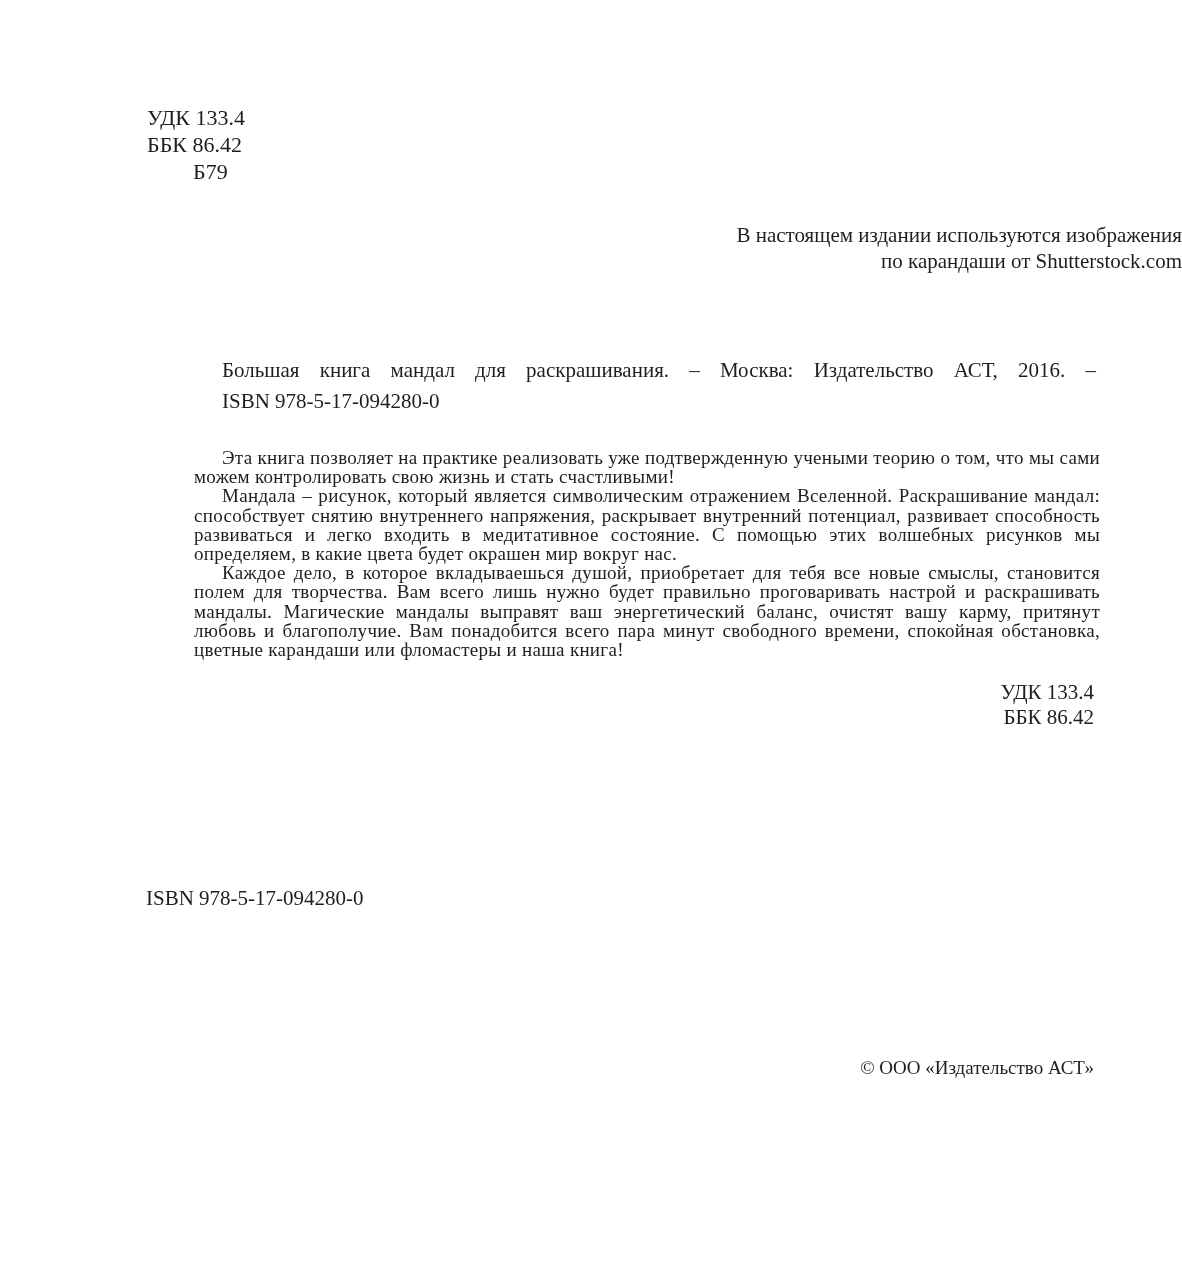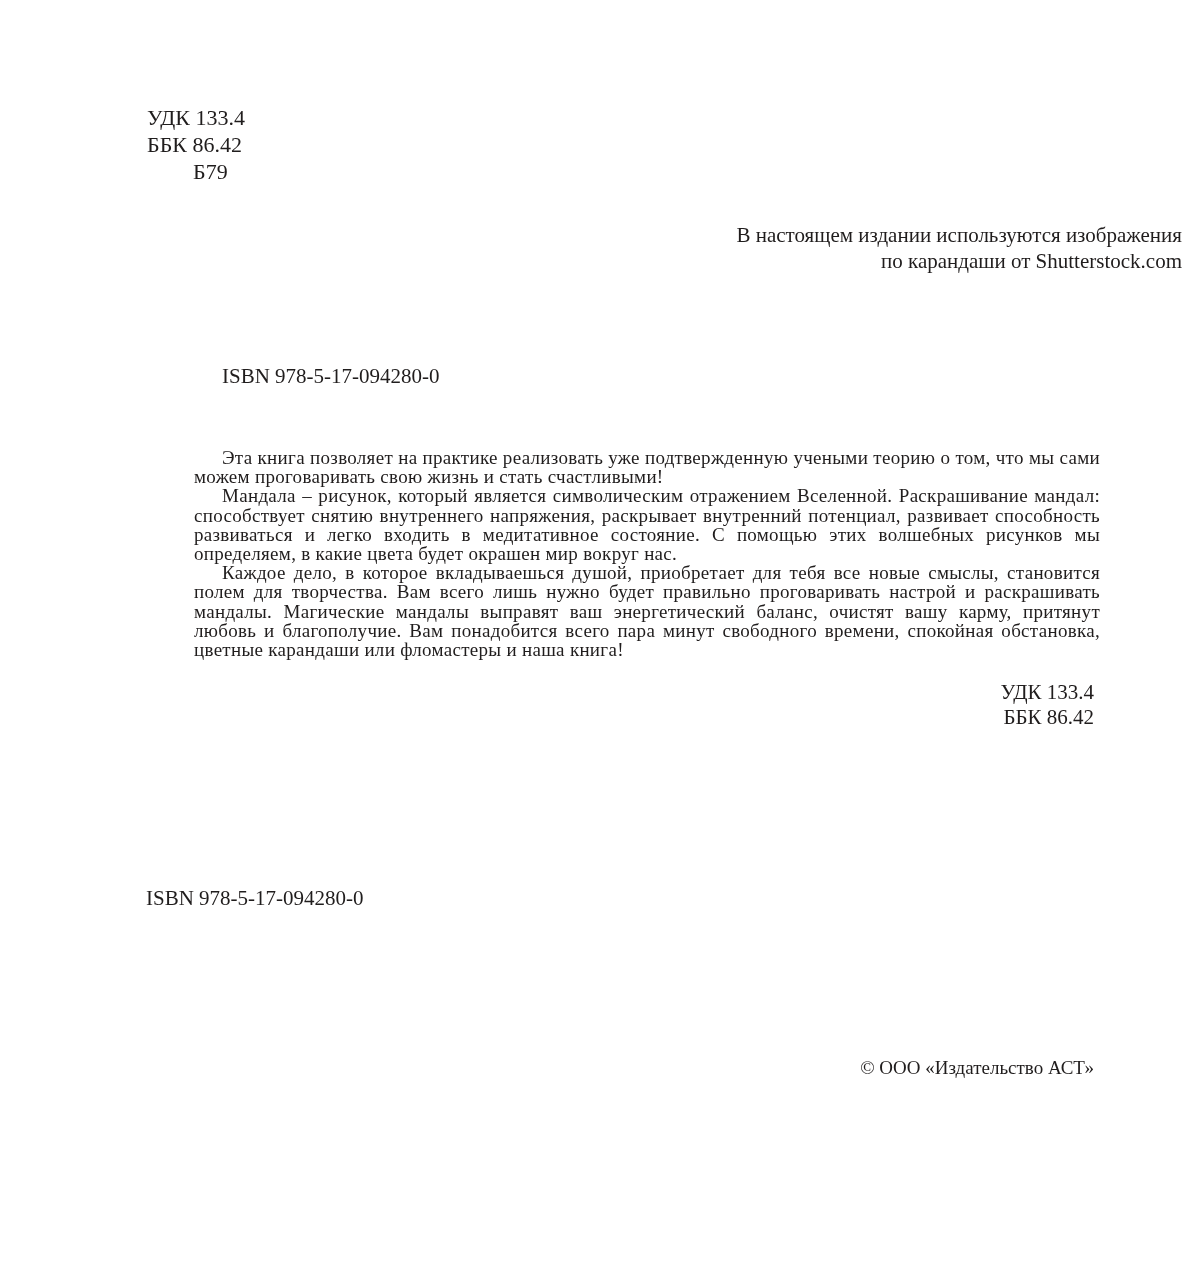--- a/index.html
+++ b/index.html
@@ -110,25 +110,26 @@
     <div>ББК 86.42</div>
     <div class="author-sign">Б79</div>
   </div>
 
   <div class="license-note">
     <div>В настоящем издании используются изображения</div>
     <div>по карандаши от Shutterstock.com</div>
   </div>
 
   <div class="catalog-card">
+    <div class="card-line1">Большая книга мандал для раскрашивания. – Москва: Издательство АСТ, 2016. –</div>
     <div class="card-isbn">ISBN 978-5-17-094280-0</div>
   </div>
 
   <div class="annotation">
-    <p>Эта книга позволяет на практике реализовать уже подтвержденную учеными теорию о том, что мы сами можем проговаривать свою жизнь и стать счастливыми!</p>
+    <p>Эта книга позволяет на практике реализовать уже подтвержденную учеными теорию о том, что мы сами можем контролировать свою жизнь и стать счастливыми!</p>
     <p>Мандала – рисунок, который является символическим отражением Вселенной. Раскрашивание мандал: способствует снятию внутреннего напряжения, раскрывает внутренний потенциал, развивает способность развиваться и легко входить в медитативное состояние. С помощью этих волшебных рисунков мы определяем, в какие цвета будет окрашен мир вокруг нас.</p>
     <p>Каждое дело, в которое вкладываешься душой, приобретает для тебя все новые смыслы, становится полем для творчества. Вам всего лишь нужно будет правильно проговаривать настрой и раскрашивать мандалы. Магические мандалы выправят ваш энергетический баланс, очистят вашу карму, притянут любовь и благополучие. Вам понадобится всего пара минут свободного времени, спокойная обстановка, цветные карандаши или фломастеры и наша книга!</p>
   </div>
 
   <div class="bottom-codes">
     <div>УДК 133.4</div>
     <div>ББК 86.42</div>
   </div>
 
   <div class="isbn-bottom">ISBN 978-5-17-094280-0</div>

